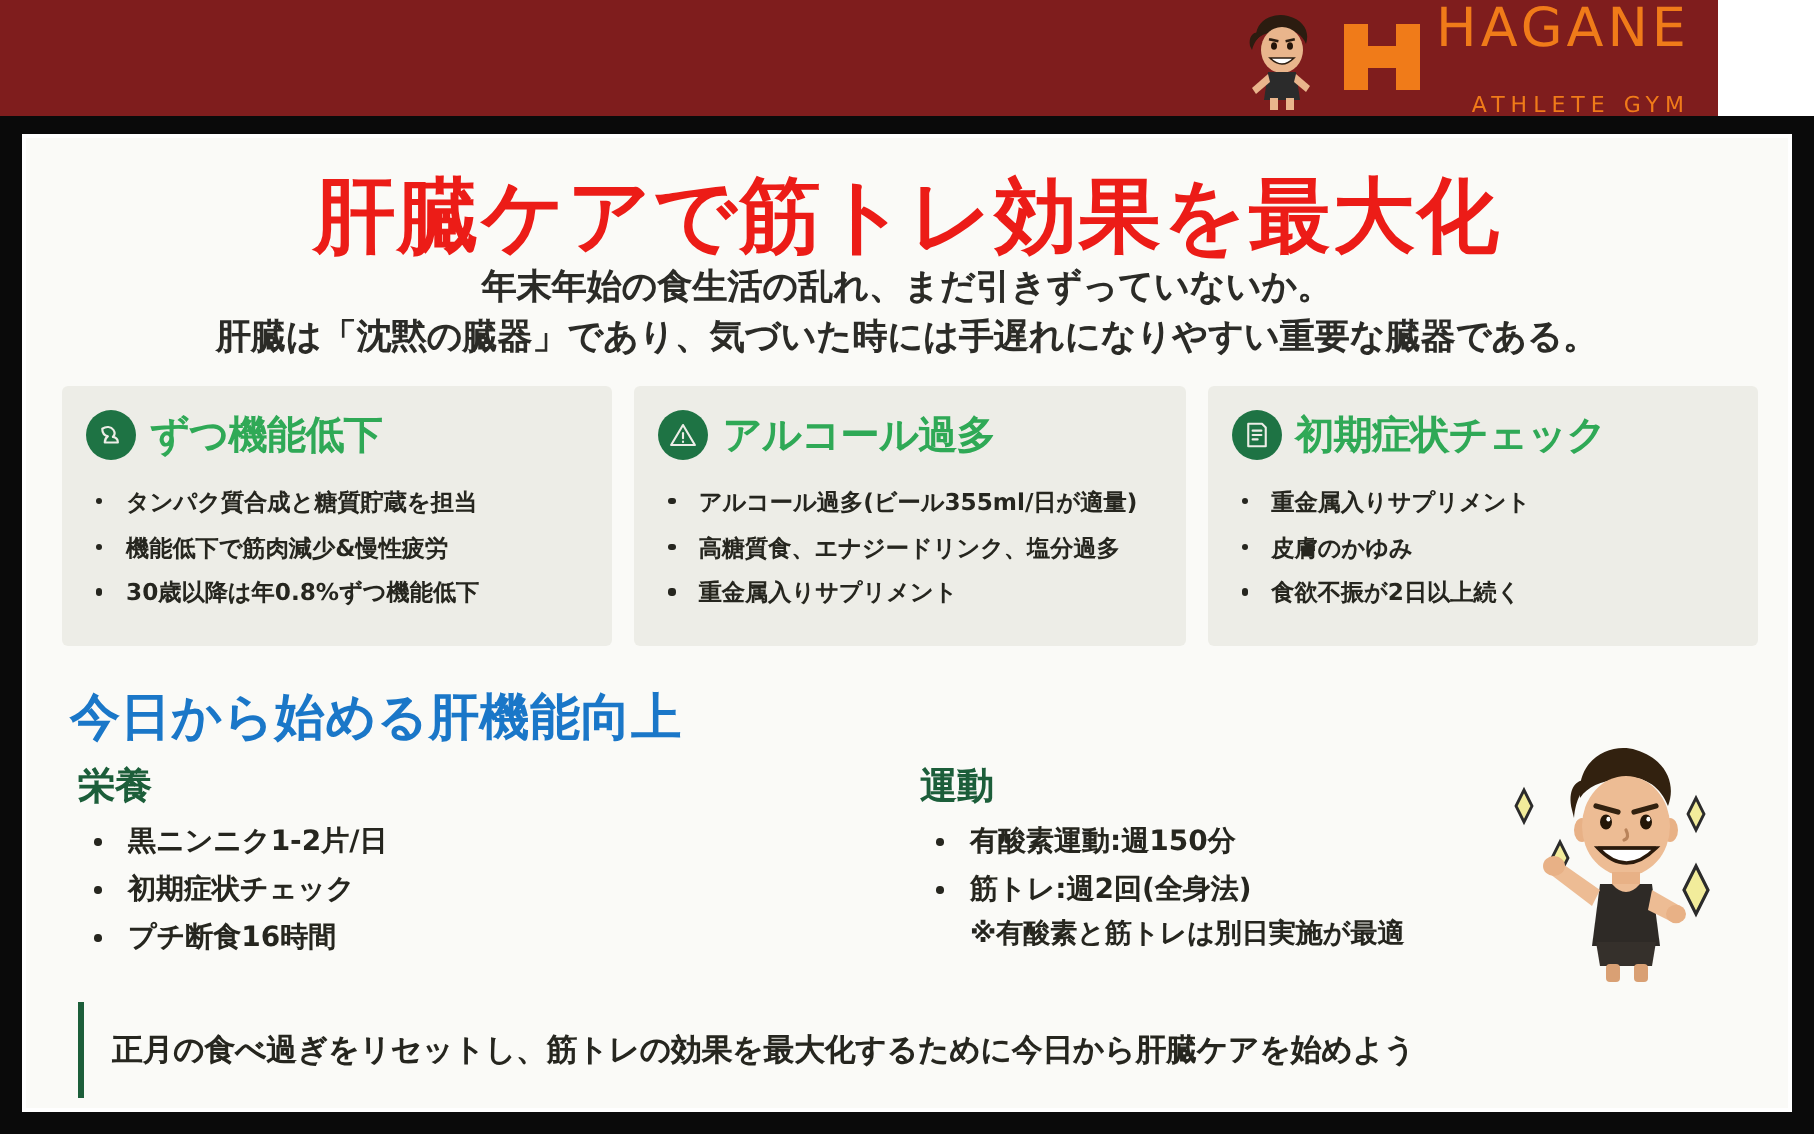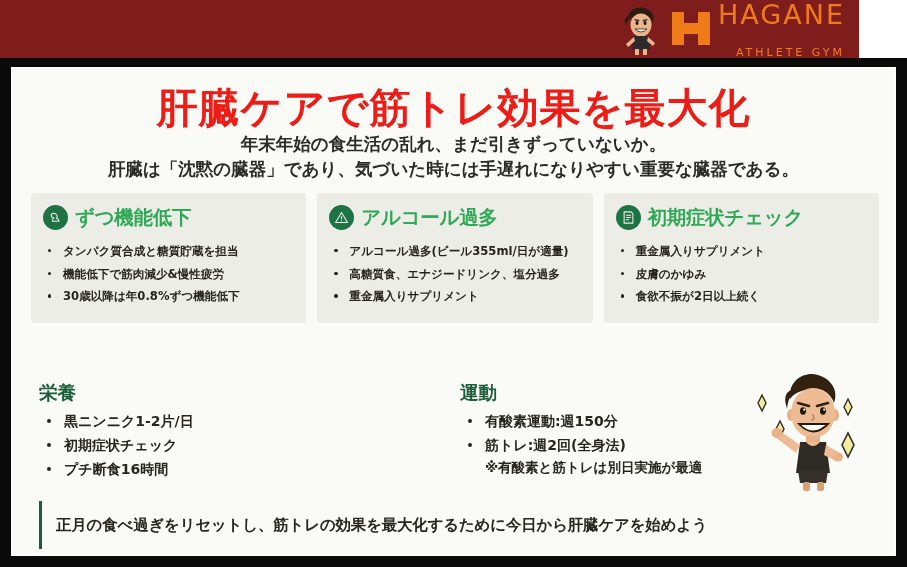--- a/index.html
+++ b/index.html
@@ -369,20 +369,21 @@
             </div>
             <ul class="card-list">
               <li>重金属入りサプリメント</li>
               <li>皮膚のかゆみ</li>
               <li>食欲不振が2日以上続く</li>
             </ul>
           </div>
 
         </div>
 
+        <div class="action-title">今日から始める肝機能向上</div>
 
         <div class="col-nutrition">
           <div class="col-h">栄養</div>
           <ul class="col-list">
             <li>黒ニンニク1-2片/日</li>
             <li>初期症状チェック</li>
             <li>プチ断食16時間</li>
           </ul>
         </div>
 

